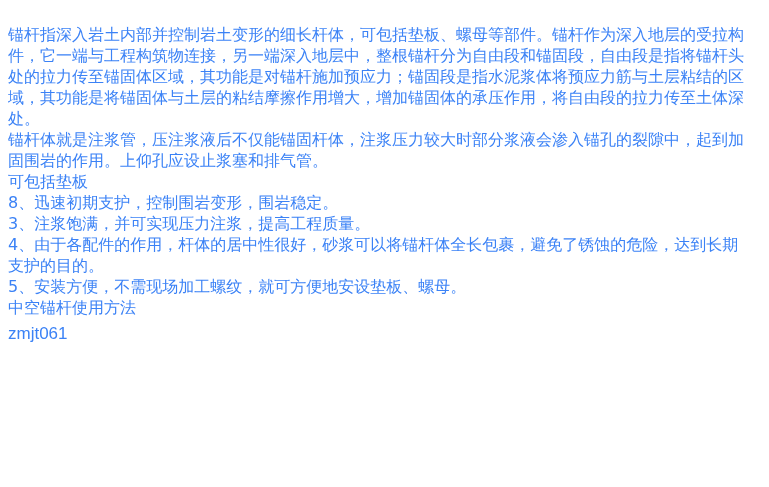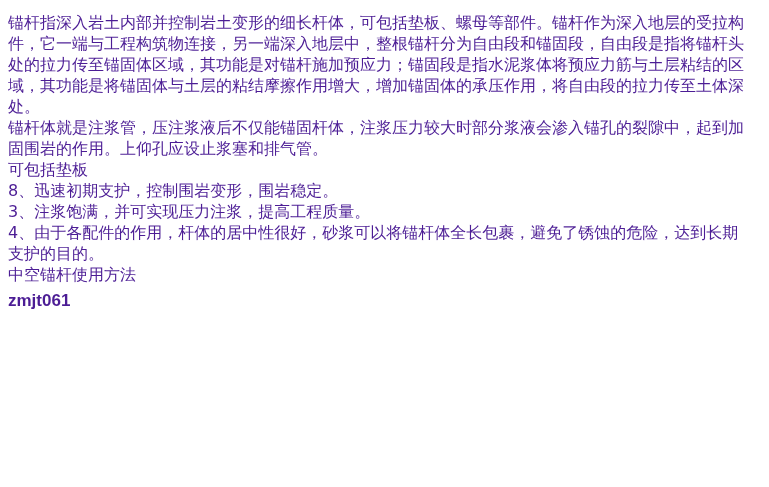--- a/index.html
+++ b/index.html
@@ -8,45 +8,45 @@
     background: #ffffff;
   }
   body {
     width: 769px;
     height: 487px;
     overflow: hidden;
   }
   .doc {
     box-sizing: border-box;
     width: 769px;
-    padding: 12px 16px 0 8px;
+    padding: 24px 16px 0 8px;
     font-family: "DejaVu Sans", sans-serif;
     font-size: 16px;
     line-height: 21px;
-    color: #4c1d95;
+    color: #3b82f6;
     letter-spacing: 0;
   }
   .doc p {
     margin: 0;
     text-align: left;
     word-break: normal;
     overflow-wrap: break-word;
   }
   .doc p.watermark {
     font-family: "Liberation Sans", sans-serif;
     font-size: 17px;
     margin-top: 5px;
-    font-weight: bold;
   }
 </style>
 </head>
 <body>
 
 <div class="doc">
   <p>锚杆指深入岩土内部并控制岩土变形的细长杆体，可包括垫板、螺母等部件。锚杆作为深入地层的受拉构件，它一端与工程构筑物连接，另一端深入地层中，整根锚杆分为自由段和锚固段，自由段是指将锚杆头处的拉力传至锚固体区域，其功能是对锚杆施加预应力；锚固段是指水泥浆体将预应力筋与土层粘结的区域，其功能是将锚固体与土层的粘结摩擦作用增大，增加锚固体的承压作用，将自由段的拉力传至土体深处。</p>
   <p>锚杆体就是注浆管，压注浆液后不仅能锚固杆体，注浆压力较大时部分浆液会渗入锚孔的裂隙中，起到加固围岩的作用。上仰孔应设止浆塞和排气管。</p>
   <p>可包括垫板</p>
   <p>8、迅速初期支护，控制围岩变形，围岩稳定。</p>
   <p>3、注浆饱满，并可实现压力注浆，提高工程质量。</p>
   <p>4、由于各配件的作用，杆体的居中性很好，砂浆可以将锚杆体全长包裹，避免了锈蚀的危险，达到长期支护的目的。</p>
+  <p>5、安装方便，不需现场加工螺纹，就可方便地安设垫板、螺母。</p>
   <p>中空锚杆使用方法</p>
   <p class="watermark">zmjt061</p>
 </div>
 
 </body></html>

